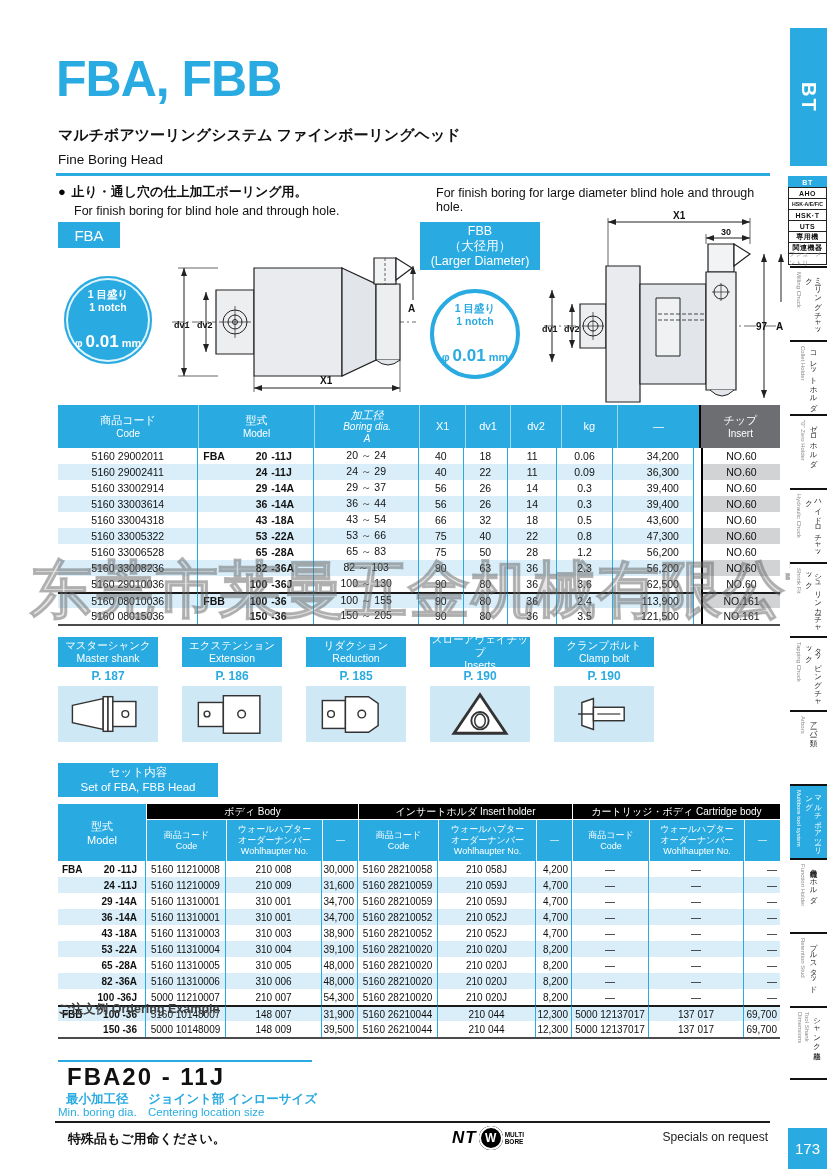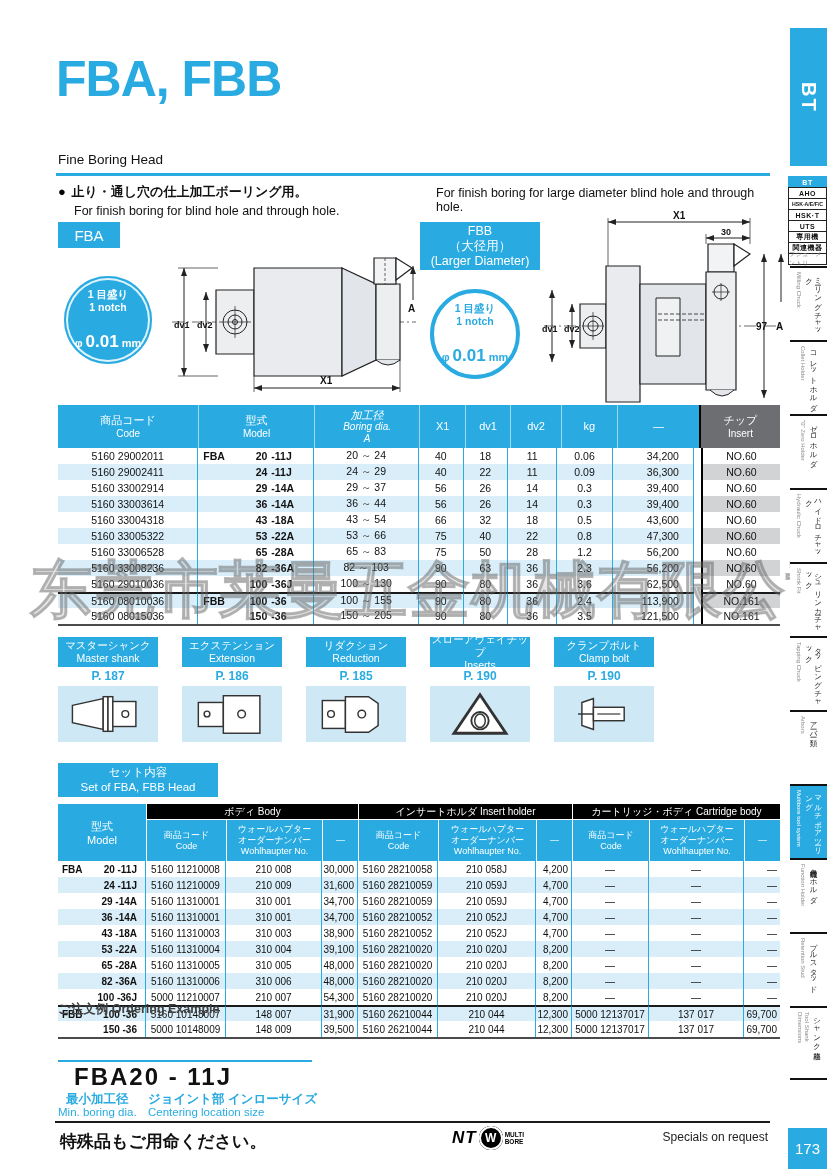--- a/index.html
+++ b/index.html
@@ -87,29 +87,29 @@
   .t2 .mval{flex:1;text-align:right;padding-right:8px;}
   .t2 .c.num{justify-content:flex-end;padding-right:3px;}
   .t2 .c:last-child{border-right:none;}
   .w2-model{width:88px;} .w2-bcode{width:80px;} .w2-bwoh{width:96px;} .w2-bdash{width:36px;}
   .w2-icode{width:80px;} .w2-iwoh{width:98px;} .w2-idash{width:36px;}
   .w2-ccode{width:77px;} .w2-cwoh{width:95px;} .w2-cdash{width:36px;}
 
   
   .ord-head{left:58px;top:1001px;font-size:12.5px;font-weight:bold;color:#404040;}
   .ord-line{left:58px;top:1060px;width:254px;height:2px;background:#29abe2;}
-  .ord-ex{left:74px;top:1063px;font-size:24px;font-weight:bold;color:#111;letter-spacing:2px;}
+  .ord-ex{left:67px;top:1063px;font-size:24px;font-weight:bold;color:#111;letter-spacing:2px;}
   .ord-l1jp{left:66px;top:1091px;font-size:12.5px;font-weight:bold;color:#29abe2;}
   .ord-l1en{left:58px;top:1106px;font-size:11.5px;color:#29abe2;}
   .ord-l2jp{left:148px;top:1091px;font-size:12.5px;font-weight:bold;color:#29abe2;}
   .ord-l2en{left:148px;top:1106px;font-size:11.5px;color:#29abe2;}
 
   
   .foot-line{left:55px;top:1121px;width:715px;height:2px;background:#1a1a1a;}
-  .foot-left{left:60px;top:1130px;font-size:17px;font-weight:bold;color:#111;}
+  .foot-left{left:68px;top:1130px;font-size:13px;font-weight:bold;color:#111;}
   .foot-right{left:548px;top:1130px;width:220px;text-align:right;font-size:12px;color:#222;}
   .logo{left:452px;top:1126px;display:flex;align-items:center;gap:2px;}
   .logo .nt{font-size:17px;font-weight:bold;font-style:italic;letter-spacing:1px;}
   .logo .wcircle{width:24px;height:24px;border-radius:50%;background:#000;color:#fff;display:flex;align-items:center;justify-content:center;font-weight:bold;font-size:12px;box-shadow:inset 0 0 0 2px #fff, inset 0 0 0 4px #000;}
   .logo .mb{display:flex;flex-direction:column;font-size:6.5px;font-weight:bold;line-height:7px;color:#000;}
   .page-box{left:788px;top:1128px;width:39px;height:41px;background:#29abe2;color:#fff;display:flex;align-items:center;justify-content:center;font-size:15px;}
 
   
   .bt-tab{left:790px;top:28px;width:37px;height:138px;background:#29abe2;color:#fff;display:flex;align-items:center;justify-content:center;writing-mode:vertical-rl;font-size:20px;letter-spacing:2px;font-weight:bold;}
   .nav{left:788px;top:177px;width:39px;}
@@ -124,20 +124,21 @@
   .sec-en{writing-mode:vertical-rl;font-size:6px;color:#8a8a8a;line-height:7px;}
   .side-sec.active{background:#29abe2;}
   .side-sec.active .sec-jp,.side-sec.active .sec-en{color:#fff;}
 </style>
 </head>
 <body>
 
 <div class="page">
 
   <div class="abs title">FBA, FBB</div>
+  <div class="abs sub-jp">マルチボアツーリングシステム ファインボーリングヘッド</div>
   <div class="abs sub-en">Fine Boring Head</div>
   <div class="abs rule"></div>
 
   <div class="abs feat" style="left:58px;top:183px;width:350px;">
     <span class="jp"><span class="bullet">●</span> <span>止り・通し穴の仕上加工ボーリング用。</span></span>
     <span class="en">For finish boring for blind hole and through hole.</span>
   </div>
   <div class="abs feat" style="left:420px;top:183px;width:360px;">
     <span class="en">For finish boring for large diameter blind hole and through hole.</span>
   </div>

